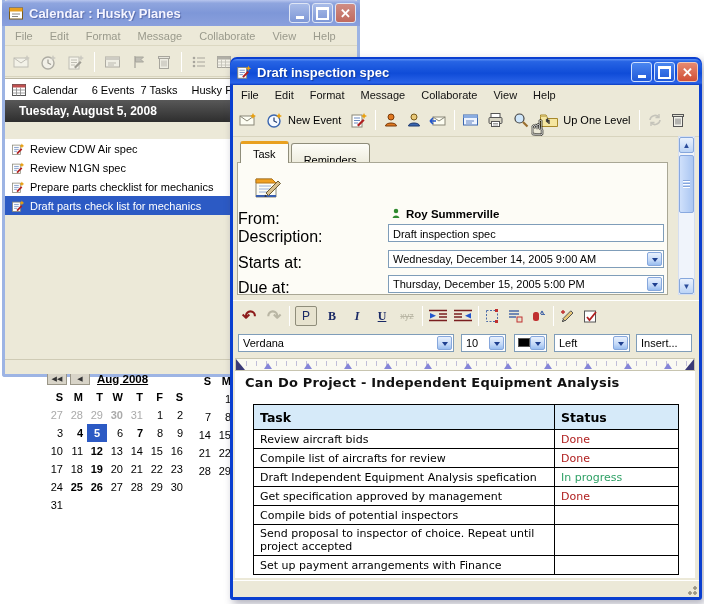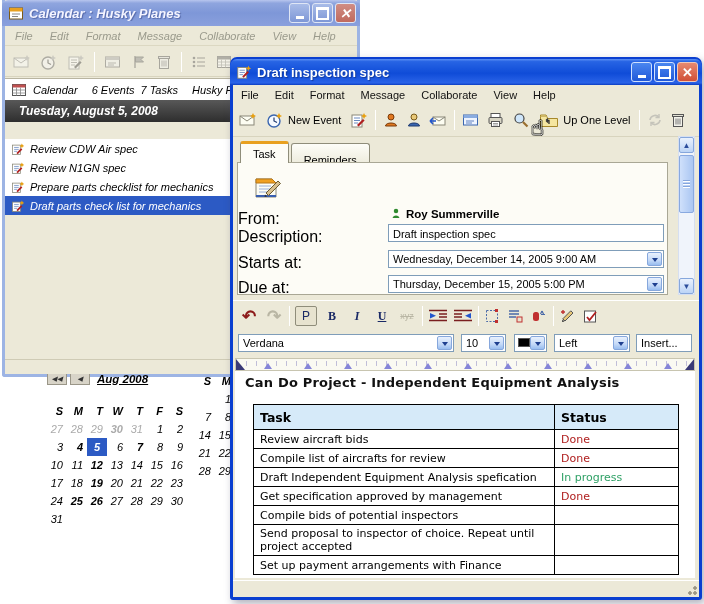--- a/index.html
+++ b/index.html
@@ -2,21 +2,21 @@
 <html><head>
 <meta charset="utf-8">
 <style>
   * { box-sizing: border-box; margin:0; padding:0; }
   html,body { width:704px; height:604px; }
   body { position:relative; background:#fff; font-family:"Liberation Sans",sans-serif; overflow:hidden; }
   .win { position:absolute; }
 
   
   .cal-win { left:2px; top:0px; width:358px; height:377px; border:3px solid #9db4e4; border-top:none;
-             background:#ece9d8; border-radius:0 0 3px 3px; z-index:1;font-style:italic; }
+             background:#ece9d8; border-radius:0 0 3px 3px; z-index:1; }
   .cal-title { position:absolute; left:-3px; right:-3px; top:0; height:26px; border-radius:6px 6px 0 0;
                background:linear-gradient(180deg,#b8c6ee 0%,#8fa5de 12%,#7e97d8 50%,#8aa0dd 100%);
                display:flex; align-items:center; padding:0 4px 0 6px; }
   .cal-title .t { color:#f4f4ff; font-weight:bold; font-size:13px; margin-left:5px; text-shadow:1px 1px 1px #5568a8; flex:1;
                   white-space:nowrap; overflow:hidden; }
   .tb-btn { width:21px; height:20px; border-radius:3px; margin-left:2px; border:1px solid #dfe6f5;
             display:flex; align-items:center; justify-content:center; color:#fff; font-size:11px; font-weight:bold; }
   .btn-blue-i { background:linear-gradient(180deg,#a9bce8,#7e97d6); }
   .btn-red-i  { background:linear-gradient(180deg,#d08d84,#c06a5e); }
   .btn-blue   { background:linear-gradient(180deg,#4a86f0,#2058d8); border-color:#cfe0ff; }
@@ -42,21 +42,21 @@
   .cal-date-header { position:absolute; left:0; right:0; top:100px; height:22px;
                      background:linear-gradient(180deg,#585858,#2e2e2e); color:#fff; font-weight:bold; font-size:12px;
                      display:flex; align-items:center; padding-left:14px; }
   .cal-today-bar { position:absolute; left:0; right:0; top:130px; height:17px; background:#3b82f6;margin-top:10px; }
   .cal-today-bar .lbl { position:absolute; left:0; top:1px; width:160px; text-align:right; font-size:11px; font-weight:bold; color:#1a1a33; }
   .cal-list { position:absolute; left:0; right:0; top:139px; bottom:160px; background:#fff; }
   .cal-item { height:19px; display:flex; align-items:center; gap:5px; padding-left:6px; font-size:11px; color:#000; }
   .cal-item.selected { background:#2c5ac4; color:#fff; }
 
   .mini-cal { position:absolute; left:42px; top:372px; width:300px; font-size:11px; color:#000; }
-  .mc-nav { display:flex; align-items:center; gap:3px; margin-bottom:17px; }
+  .mc-nav { display:flex; align-items:center; gap:3px; margin-bottom:3px; }
   .mc-btn { width:20px; height:13px; background:#d8d4c8; border:1px solid #9a9688; font-size:7px; color:#333;
             display:flex; align-items:center; justify-content:center; }
   .mc-month { font-weight:bold; text-decoration:underline; margin-left:4px; font-size:11.5px; }
   .mc-grid { display:grid; grid-template-columns:repeat(7,20px); }
   .mc-grid > div { height:18px; display:flex; align-items:center; justify-content:flex-end; padding-right:4px; }
   .mc-grid .hdr { font-weight:bold; }
   .mc-grid .muted { color:#aaa; }
   .mc-grid .bold { font-weight:bold; }
   .mc-grid .selected { background:#2c5ac4; color:#fff; font-weight:bold; justify-content:center; padding-right:0; }
   .mc2 { position:absolute; left:148px; top:0; display:grid; grid-template-columns:repeat(2,20px); }

